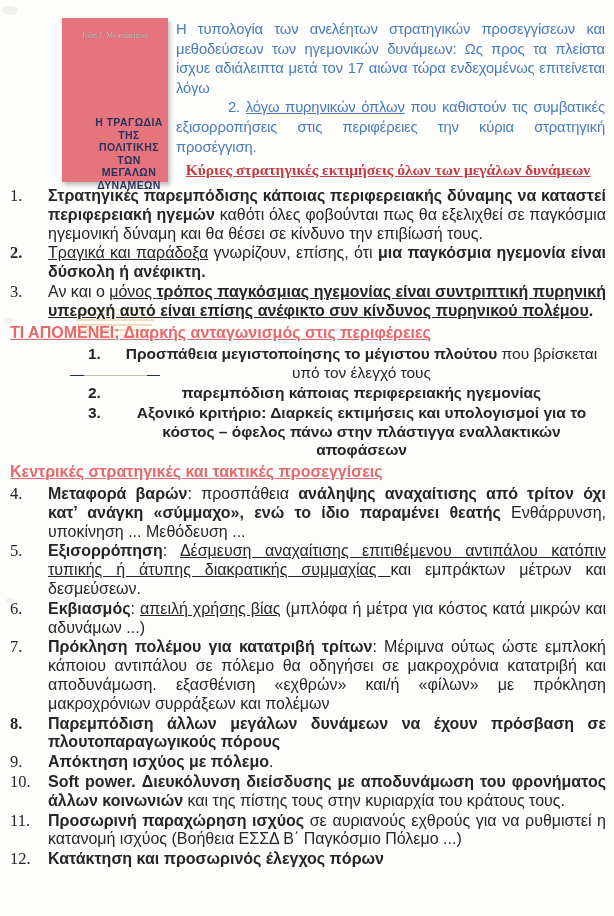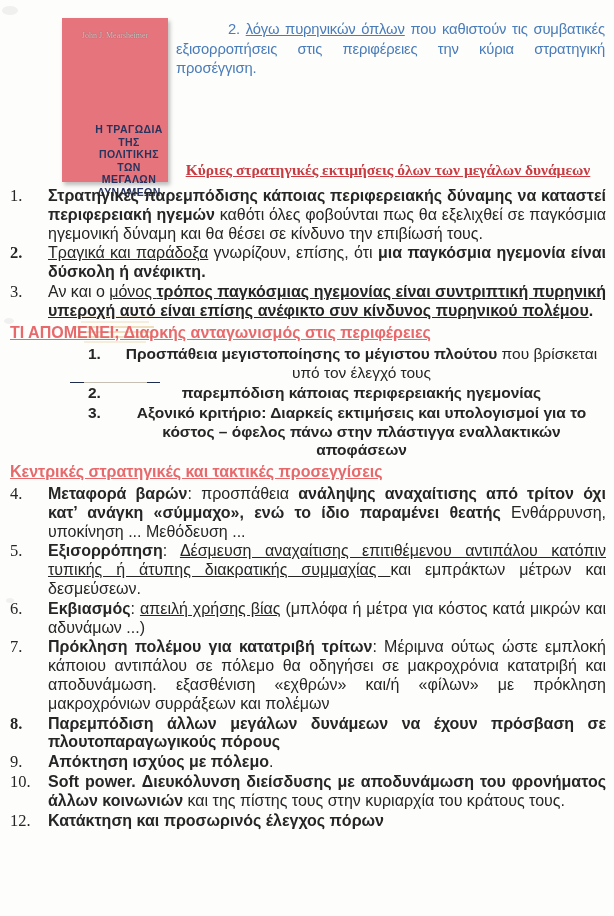--- a/index.html
+++ b/index.html
@@ -10,21 +10,21 @@
   .s2{left:4px;top:318px;width:10px;height:6px;}
   .s3{left:6px;top:598px;width:8px;height:5px;}
 
   
   .cover{position:absolute;left:62px;top:18px;width:106px;height:164px;
          background:var(--cover,#e5747d);box-shadow:2px 3px 4px rgba(110,110,110,.45);
          display:flex;flex-direction:column;align-items:stretch;gap:36px;}
   .cover-author{margin-top:13px;text-align:center;font-family:"Liberation Serif",serif;
          font-size:8px;line-height:9px;color:#cfc8c2;text-shadow:0 0 1px rgba(60,30,40,.55);white-space:nowrap;}
   .cover-bar{height:4px;background:var(--band,#1d2c4e);margin:3px 8px 0 8px;}
-  .cover-title{margin-top:8px;text-align:center;font-weight:bold;font-size:10.5px;line-height:12.5px;
+  .cover-title{margin-top:1px;text-align:center;font-weight:bold;font-size:10.5px;line-height:12.5px;
          color:var(--ctitle,#27335c);letter-spacing:.4px;padding-left:28px;}
   .cover-map{margin:4px 10px 0 10px;height:34px;}
   .cover-reviews{margin:3px 12px 0 12px;}
   .rl{height:2px;margin:0 auto 3px auto;background:rgba(245,235,214,.85);}
   .rl.t{background:rgba(235,215,175,.8);}
   .cover-footer{margin:auto 8px 6px 8px;height:8px;background:var(--band,#1d2c4e);
          display:flex;align-items:center;justify-content:center;}
   .cover-footer .fl{width:70%;height:1px;background:rgba(240,230,205,.8);}
 
   
@@ -88,20 +88,21 @@
       <div class="rl t" style="width:94%"></div>
       <div class="rl" style="width:76%"></div>
     </div>
     <div class="cover-footer">
       <div class="fl"></div>
     </div>
   </div>
 
   <div class="intro">
     <div id="intro-blocks">
+        <div class="iblock"><span>Η τυπολογία των ανελέητων στρατηγικών προσεγγίσεων και μεθοδεύσεων των ηγεμονικών δυνάμεων: Ως προς τα πλείστα ίσχυε αδιάλειπτα μετά τον 17 αιώνα τώρα ενδεχομένως επιτείνεται λόγω</span></div>
         <div class="iblock ind"><span>2. </span><span class="u">λόγω πυρηνικών όπλων</span><span> που καθιστούν τις συμβατικές εξισορροπήσεις στις περιφέρειες την κύρια στρατηγική προσέγγιση.</span></div>
       </div>
   </div>
 
   <div class="h1">Κύριες στρατηγικές εκτιμήσεις όλων των μεγάλων δυνάμεων</div>
 
   <div class="main">
     <div id="list-a">
         <div class="item">
           <span class="num">1.</span>
@@ -155,18 +156,22 @@
         </div>
         <div class="item">
           <span class="num">9.</span>
           <div class="content"><span class="b">Απόκτηση ισχύος με πόλεμο</span><span>.</span></div>
         </div>
         <div class="item">
           <span class="num">10.</span>
           <div class="content"><span class="b">Soft power. Διευκόλυνση διείσδυσης με αποδυνάμωση του φρονήματος άλλων κοινωνιών</span><span> και της πίστης τους στην κυριαρχία του κράτους τους.</span></div>
         </div>
         <div class="item">
+          <span class="num">11.</span>
+          <div class="content"><span class="b">Προσωρινή παραχώρηση ισχύος</span><span> σε αυριανούς εχθρούς για να ρυθμιστεί η κατανομή ισχύος (Βοήθεια ΕΣΣΔ Β΄ Παγκόσμιο Πόλεμο ...)</span></div>
+        </div>
+        <div class="item">
           <span class="num">12.</span>
           <div class="content"><span class="b">Κατάκτηση και προσωρινός έλεγχος πόρων</span></div>
         </div>
       </div>
   </div>
 </div>
 
 </body></html>

